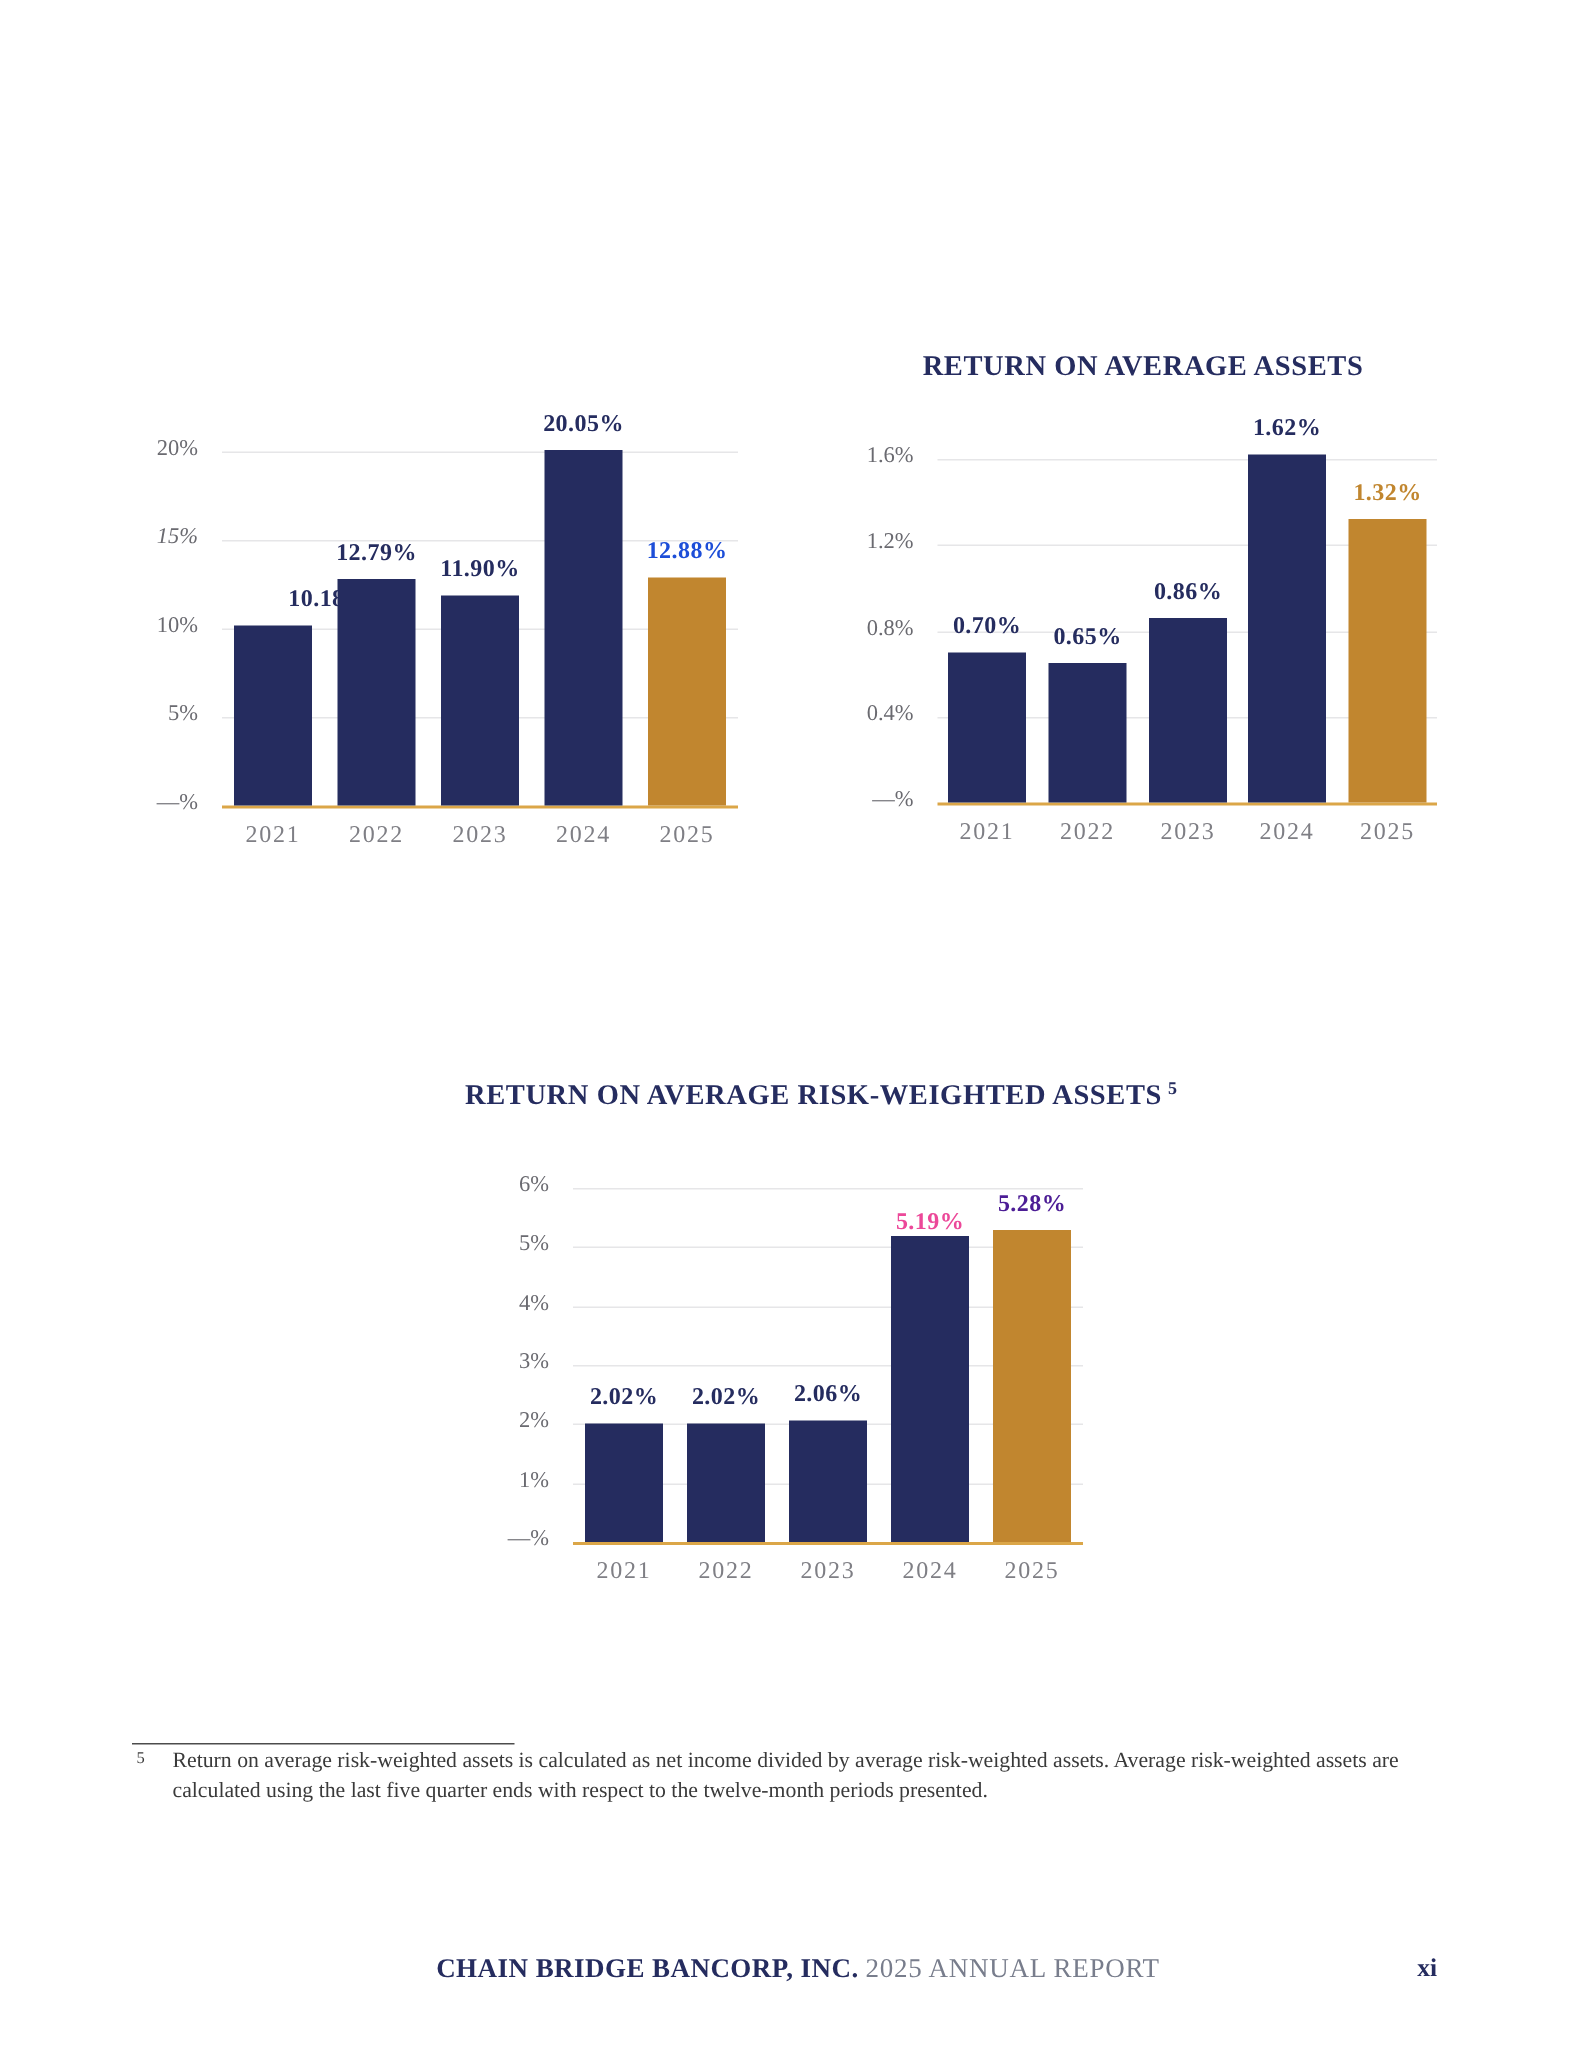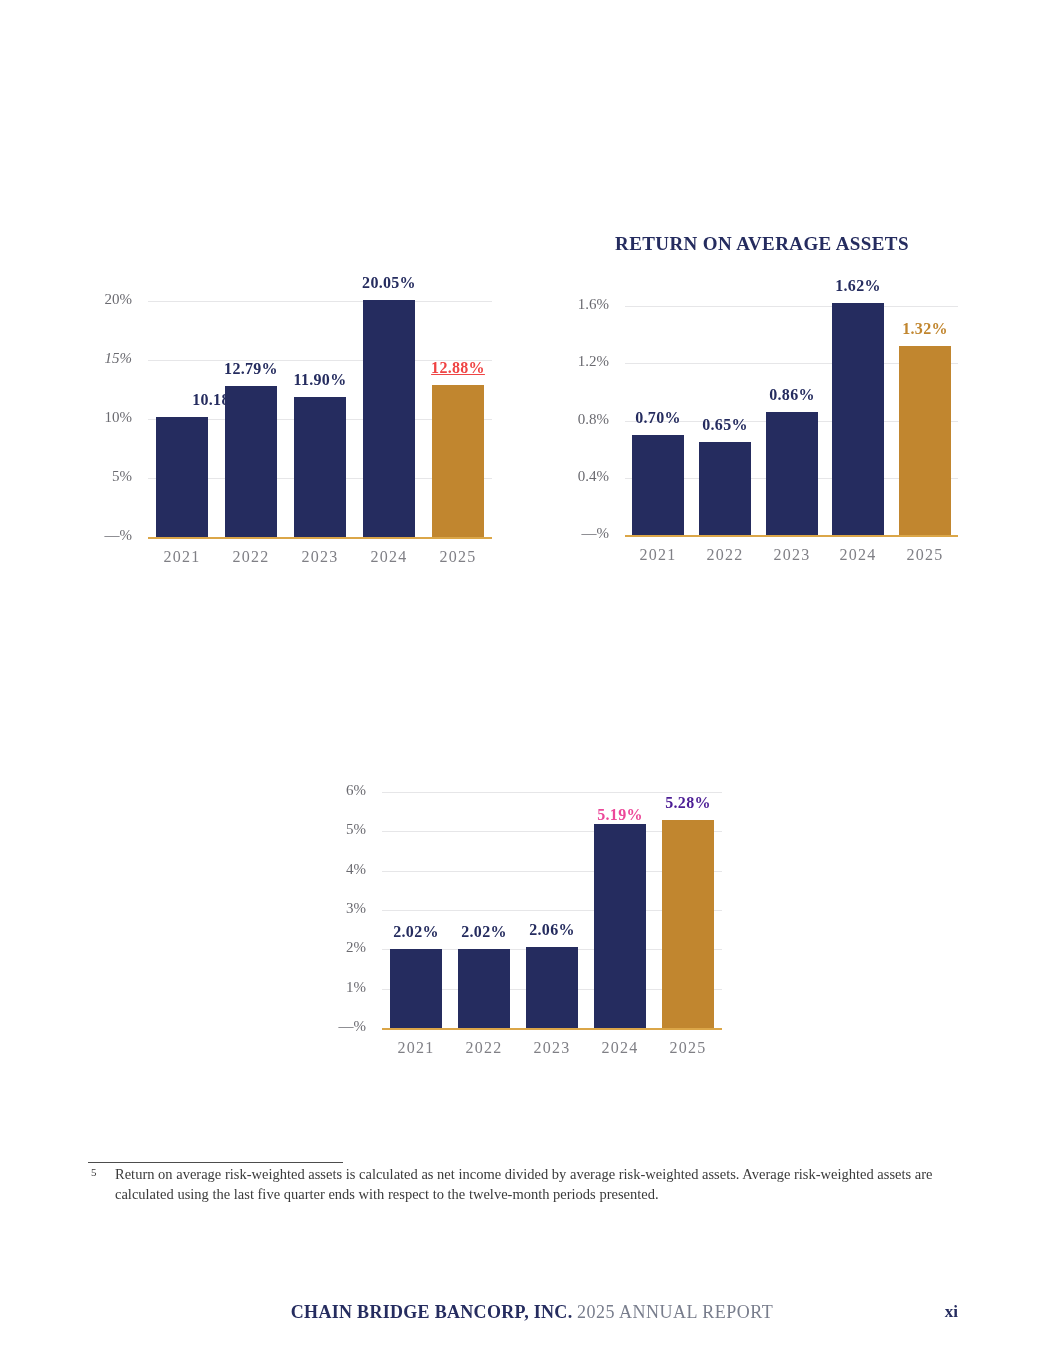--- a/index.html
+++ b/index.html
@@ -61,21 +61,21 @@
     <div class="bar" style="left: 137px; top: 154px; width: 52px; height: 151px; background: rgb(37, 44, 95);"></div>
     <div class="bar-label" style="left: 103px; top: 128px; width: 120px; color: rgb(37, 44, 95);">12.79%</div>
     <div class="xtick" style="left: 113px; top: 316px; width: 100px; color: rgb(127, 127, 133);">2022</div>
     <div class="bar" style="left: 206px; top: 165px; width: 52px; height: 140px; background: rgb(37, 44, 95);"></div>
     <div class="bar-label" style="left: 172px; top: 139px; width: 120px; color: rgb(37, 44, 95);">11.90%</div>
     <div class="xtick" style="left: 182px; top: 316px; width: 100px; color: rgb(127, 127, 133);">2023</div>
     <div class="bar" style="left: 275px; top: 68px; width: 52px; height: 237px; background: rgb(37, 44, 95);"></div>
     <div class="bar-label" style="left: 241px; top: 42px; width: 120px; color: rgb(37, 44, 95);">20.05%</div>
     <div class="xtick" style="left: 251px; top: 316px; width: 100px; color: rgb(127, 127, 133);">2024</div>
     <div class="bar" style="left: 344px; top: 153px; width: 52px; height: 152px; background: rgb(193, 134, 47);"></div>
-    <div class="bar-label" style="left: 310px; top: 127px; width: 120px; color: #ef4444; text-decoration: underline;">12.88%</div>
+    <div class="bar-label" style="left: 310px; top: 127px; width: 120px; color: #1d4ed8;">12.88%</div>
     <div class="xtick" style="left: 320px; top: 316px; width: 100px; color: rgb(127, 127, 133);">2025</div>
   </div>
 
 <div class="chart" style="left:560px; top:232px; width:408px; height:350px;">
   <div class="chart-title"><span>RETURN ON AVERAGE ASSETS</span><sup></sup></div>
 <div class="gridline" style="left: 65px; top: 74px; width: 333px; background: rgb(230, 230, 232);"></div>
     <div class="ytick" style="left: 0px; top: 64px; width: 49px; color: rgb(106, 106, 112);">1.6%</div>
     <div class="gridline" style="left: 65px; top: 131px; width: 333px; background: rgb(230, 230, 232);"></div>
     <div class="ytick" style="left: 0px; top: 121px; width: 49px; color: rgb(106, 106, 112);">1.2%</div>
     <div class="gridline" style="left: 65px; top: 189px; width: 333px; background: rgb(230, 230, 232);"></div>
@@ -95,20 +95,21 @@
     <div class="xtick" style="left: 182px; top: 314px; width: 100px; color: rgb(127, 127, 133);">2023</div>
     <div class="bar" style="left: 272px; top: 71px; width: 52px; height: 232px; background: rgb(37, 44, 95);"></div>
     <div class="bar-label" style="left: 238px; top: 45px; width: 120px; color: rgb(37, 44, 95);">1.62%</div>
     <div class="xtick" style="left: 248px; top: 314px; width: 100px; color: rgb(127, 127, 133);">2024</div>
     <div class="bar" style="left: 339px; top: 114px; width: 52px; height: 189px; background: rgb(193, 134, 47);"></div>
     <div class="bar-label" style="left: 305px; top: 88px; width: 120px; color: rgb(193, 134, 47);">1.32%</div>
     <div class="xtick" style="left: 315px; top: 314px; width: 100px; color: rgb(127, 127, 133);">2025</div>
   </div>
 
 <div class="chart" style="left:310px; top:718px; width:440px; height:355px;">
+  <div class="chart-title"><span>RETURN ON AVERAGE RISK-WEIGHTED ASSETS</span><sup>5</sup></div>
 <div class="gridline" style="left: 72px; top: 74px; width: 340px; background: rgb(230, 230, 232);"></div>
     <div class="ytick" style="left: 0px; top: 64px; width: 56px; color: rgb(106, 106, 112);">6%</div>
     <div class="gridline" style="left: 72px; top: 113px; width: 340px; background: rgb(230, 230, 232);"></div>
     <div class="ytick" style="left: 0px; top: 103px; width: 56px; color: rgb(106, 106, 112);">5%</div>
     <div class="gridline" style="left: 72px; top: 153px; width: 340px; background: rgb(230, 230, 232);"></div>
     <div class="ytick" style="left: 0px; top: 143px; width: 56px; color: rgb(106, 106, 112);">4%</div>
     <div class="gridline" style="left: 72px; top: 192px; width: 340px; background: rgb(230, 230, 232);"></div>
     <div class="ytick" style="left: 0px; top: 182px; width: 56px; color: rgb(106, 106, 112);">3%</div>
     <div class="gridline" style="left: 72px; top: 231px; width: 340px; background: rgb(230, 230, 232);"></div>
     <div class="ytick" style="left: 0px; top: 221px; width: 56px; color: rgb(106, 106, 112);">2%</div>

